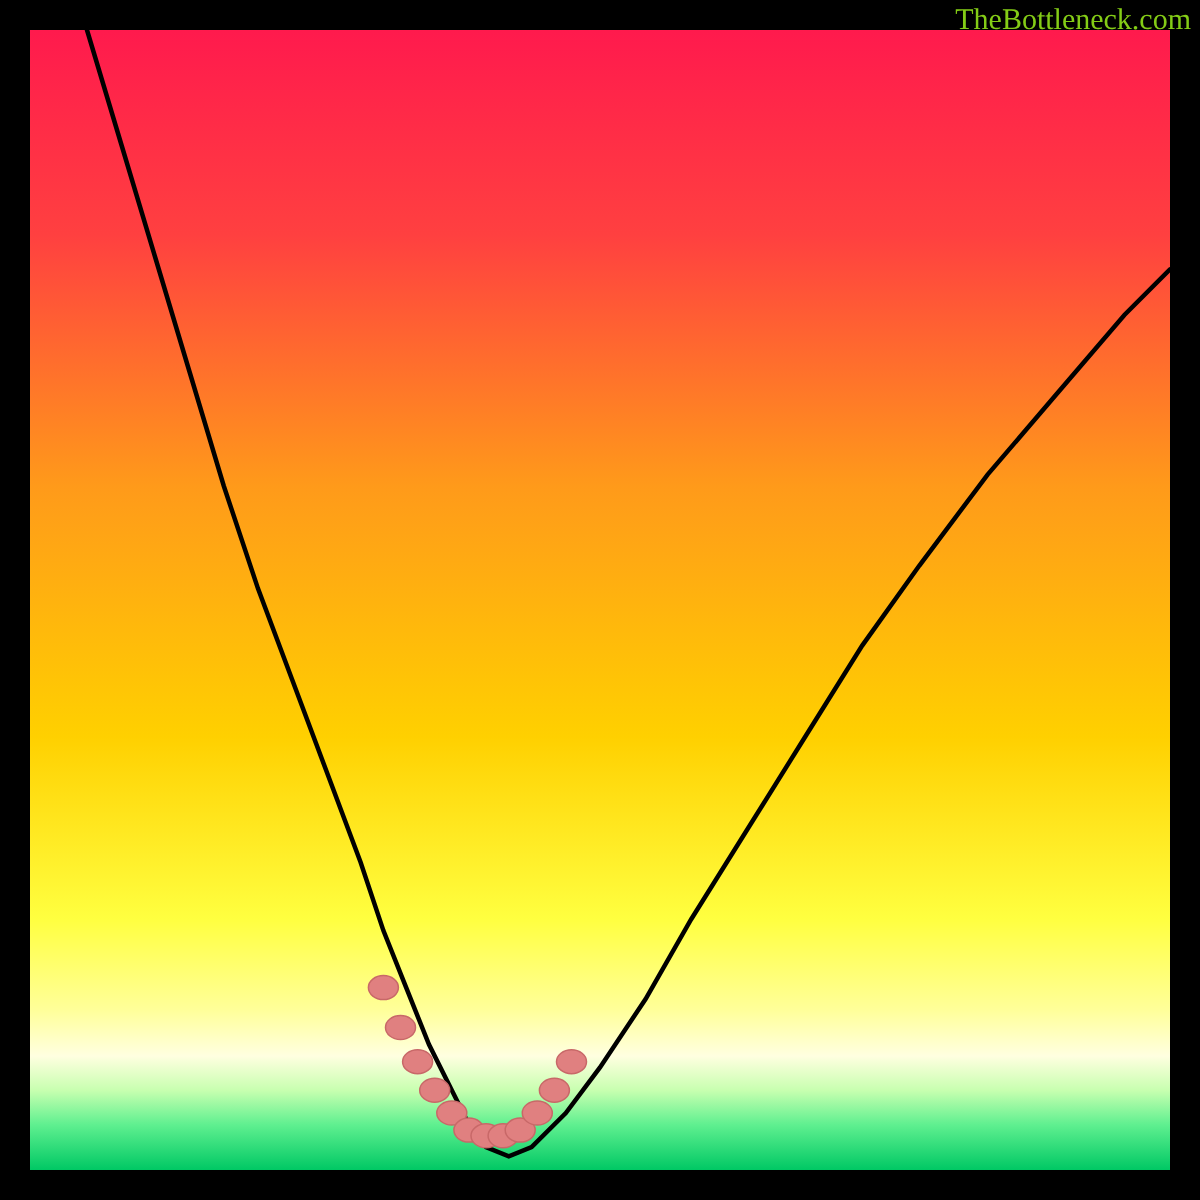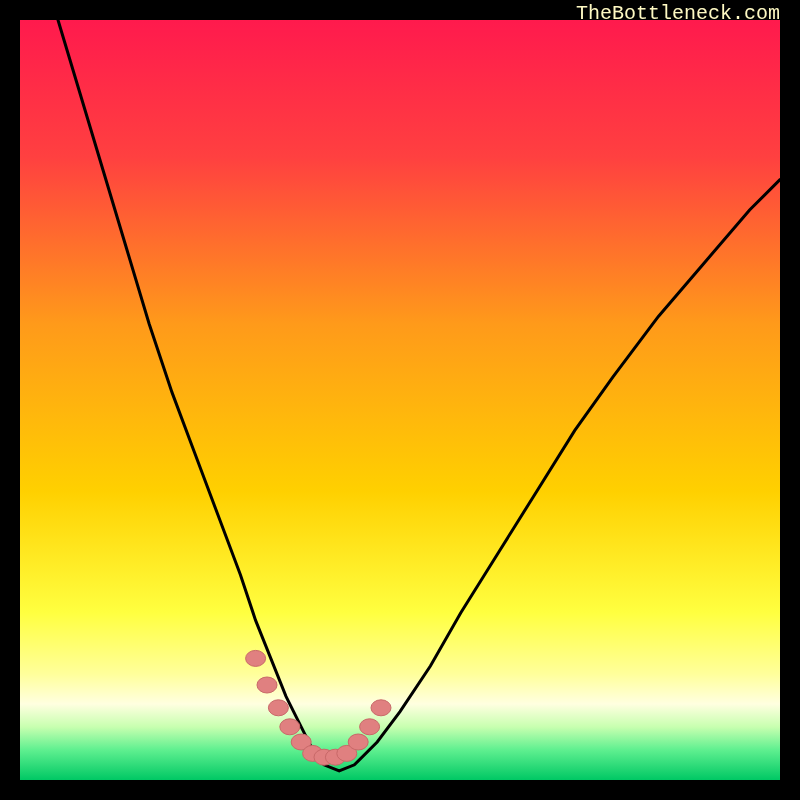--- a/index.html
+++ b/index.html
@@ -22,24 +22,24 @@
   .plot {
     position: absolute;
     left: 0;
     top: 0;
     width: 760px;
     height: 760px;
   }
   .watermark {
     position: absolute;
     top: 2px;
-    right: 20px;
-    color: #fef9c3;
+    right: 6px;
+    color: #84cc16;
     font-size: 20px;
-    font-family: Liberation Mono, monospace;
+    font-family: Liberation Serif, serif;
   }
 </style>
 </head>
 <body>
 
 <div class="frame">
   <svg class="plot" viewBox="0 0 760 760">
     <defs>
       <linearGradient id="bg-grad" x1="0" y1="0" x2="0" y2="1">
         <stop offset="0%" stop-color="#ff1a4d"></stop>

